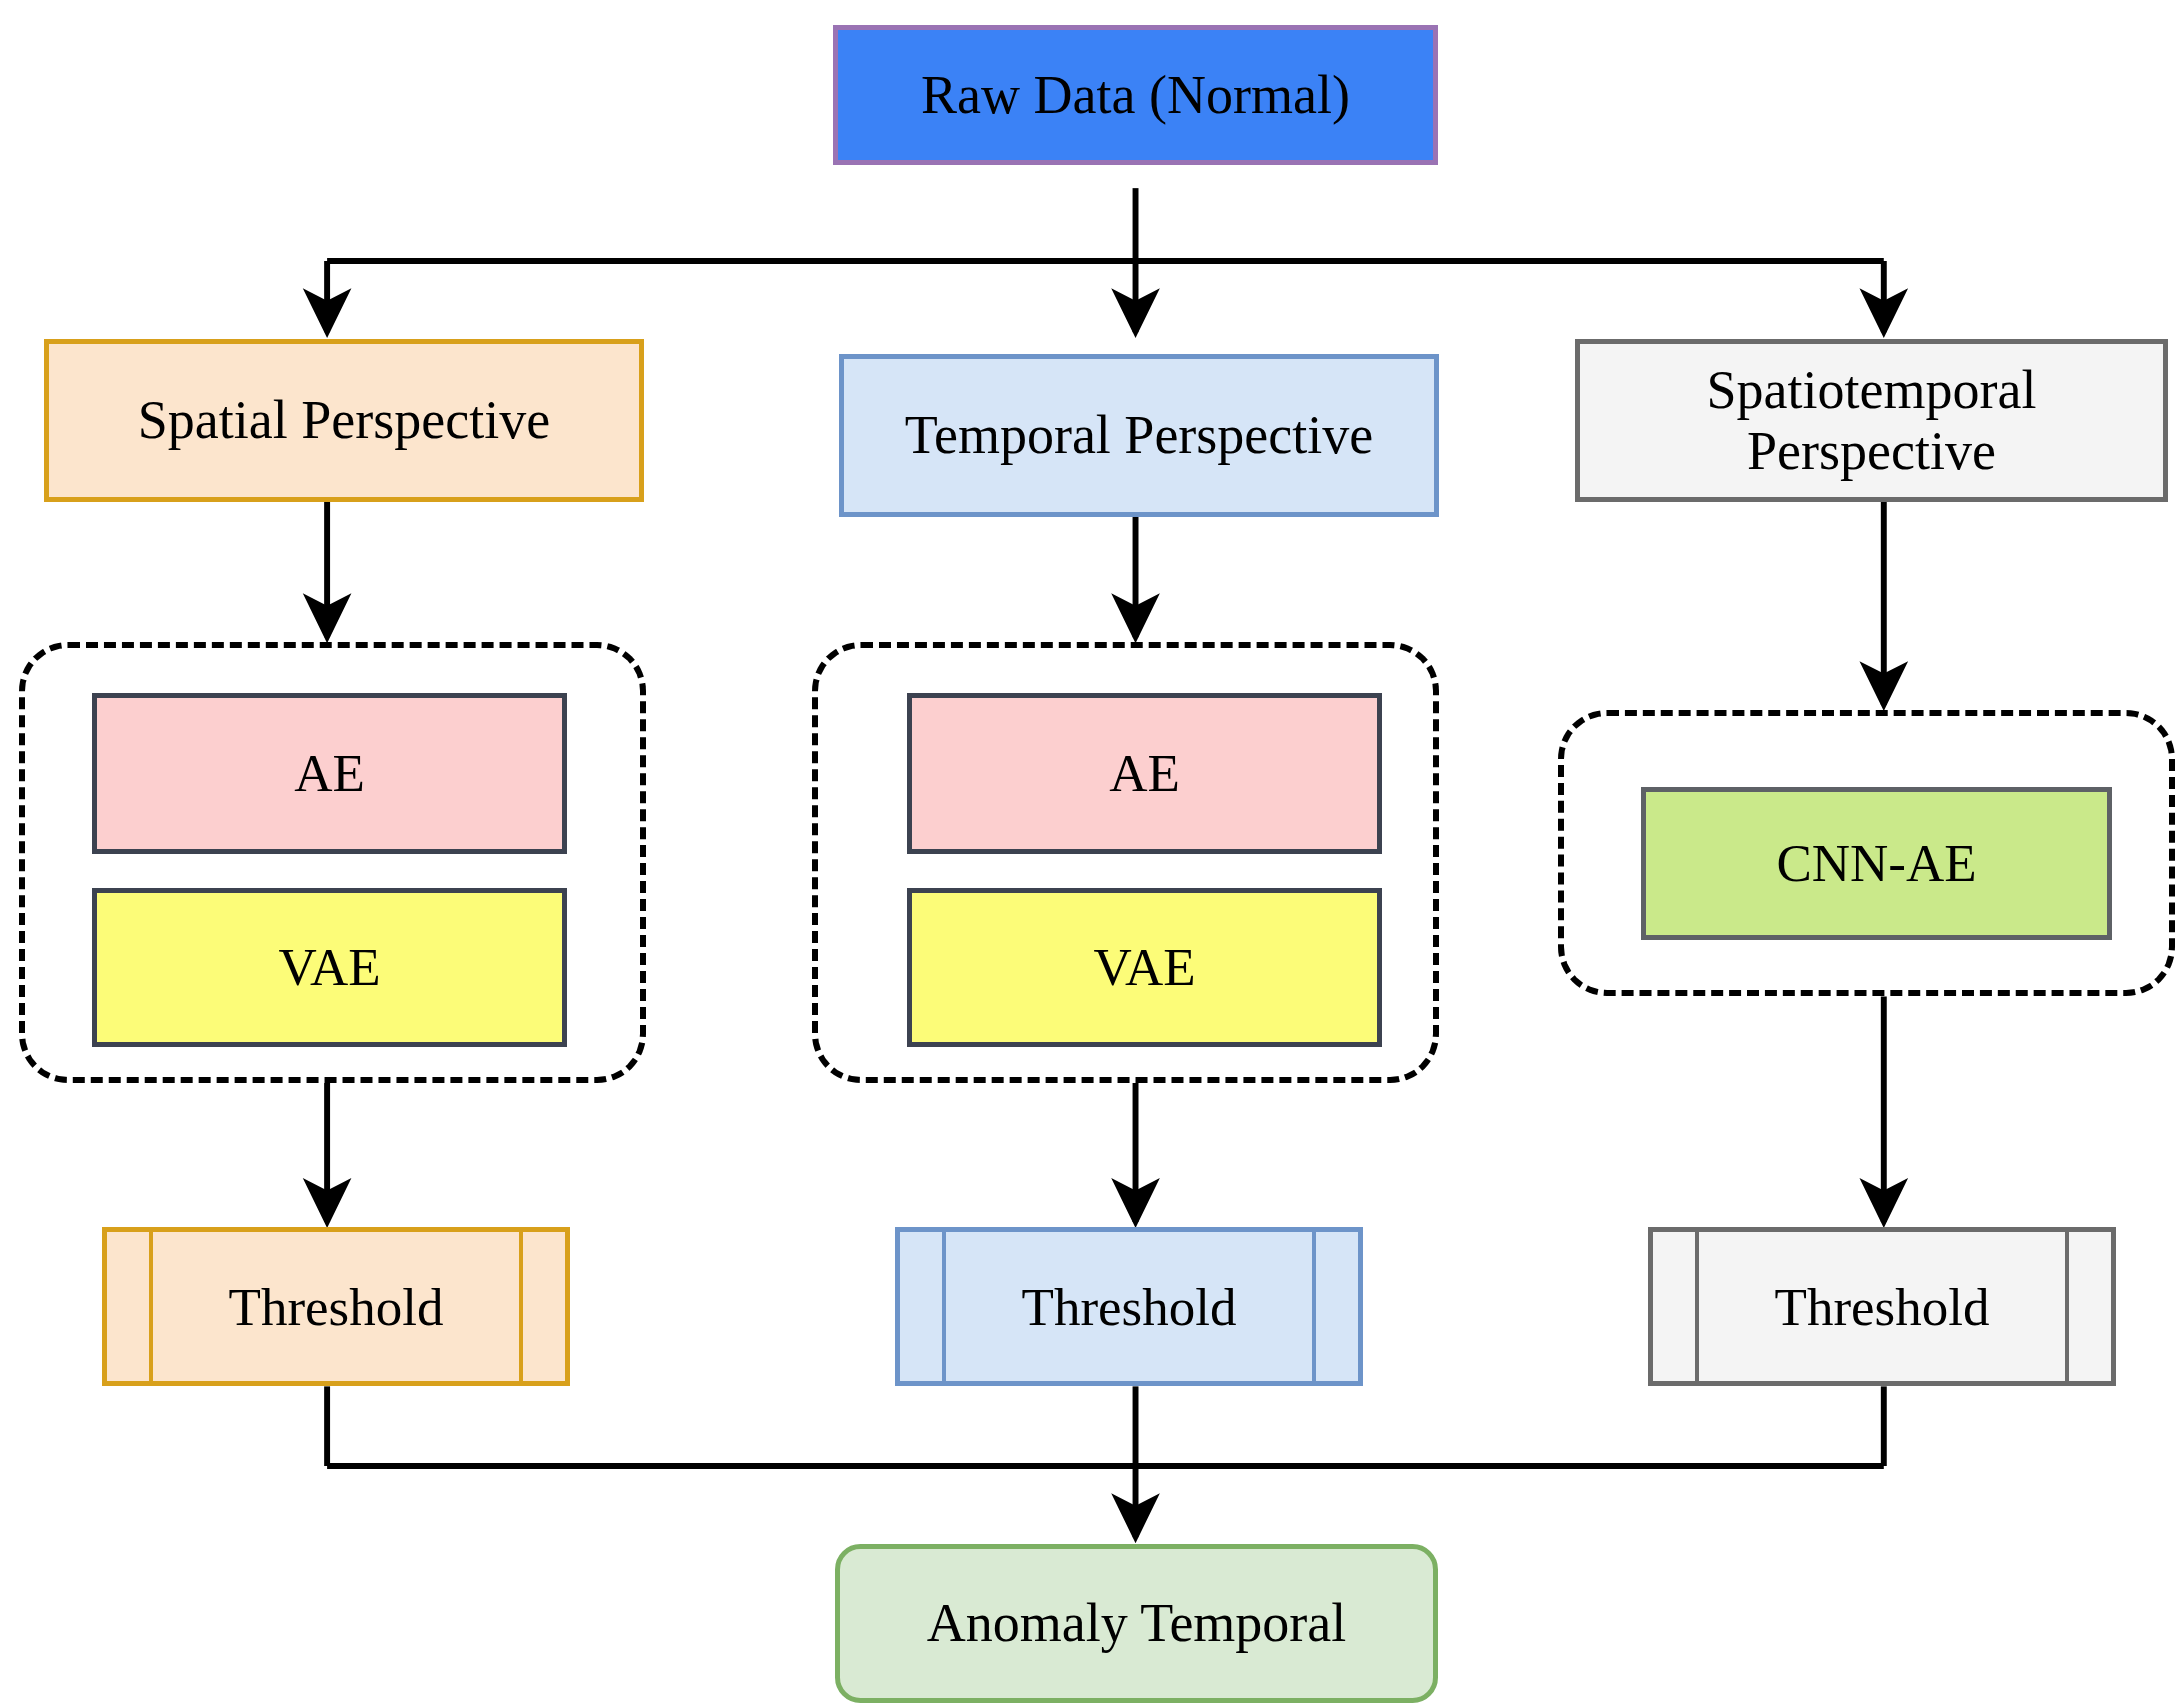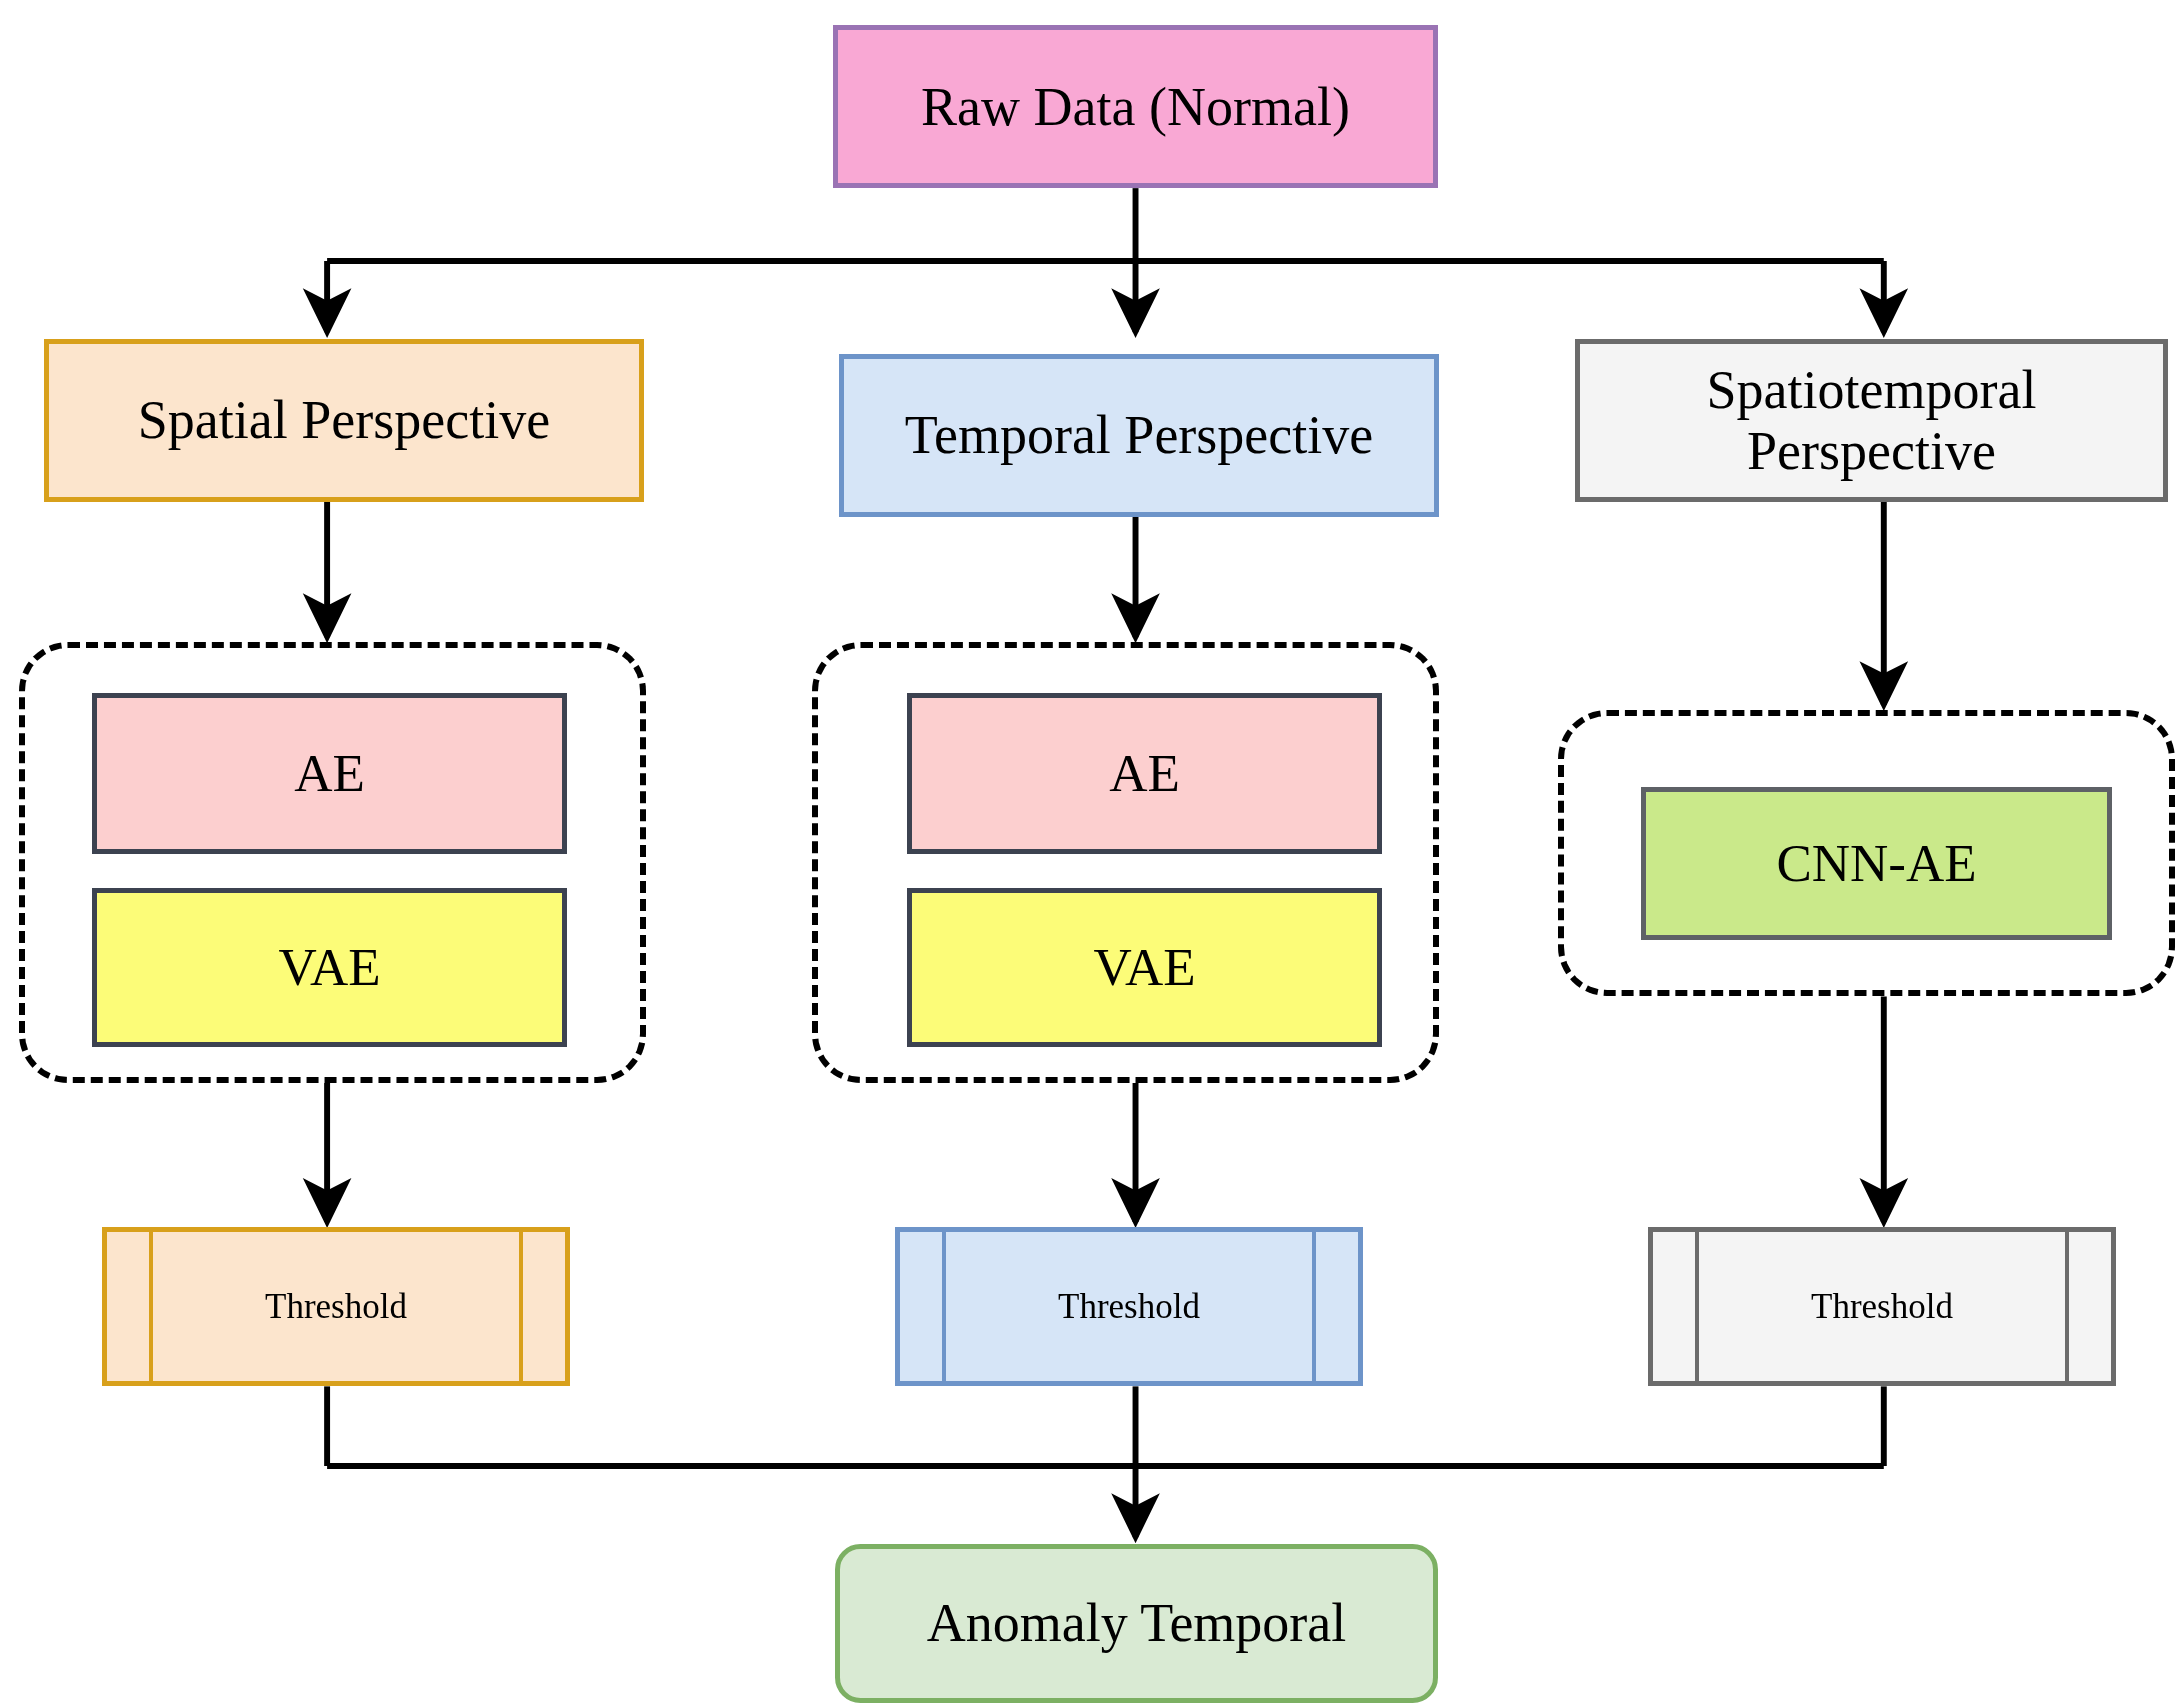--- a/index.html
+++ b/index.html
@@ -31,22 +31,22 @@
     align-items: center;
     justify-content: center;
     text-align: center;
     color: #000000;
     line-height: 1.12;
   }
 
   
   .node-raw {
     left: 833px; top: 25.4px;
-    width: 605px; height: 163px;
-    background: #f9a8d4;
+    width: 605px; height: 140px;
+    background: #3b82f6;
     border: 5.1px solid #9a73b4;
     font-size: 54px;
   }
 
   
   .node-persp {
     font-size: 54px;
   }
   .node-persp-spatial {
     left: 44px; top: 339px;
@@ -101,21 +101,21 @@
   }
   .node-ae-spatial  { left: 92px;  top: 693px; }
   .node-vae-spatial { left: 92px;  top: 888px; }
   .node-ae-temporal { left: 907px; top: 693px; }
   .node-vae-temporal{ left: 907px; top: 888px; }
   .node-cnnae-st    { left: 1641px; top: 787px; }
 
   
   .node-threshold {
     height: 159px;
-    font-size: 35px;
+    font-size: 53px;
     position: absolute;
     box-sizing: border-box;
   }
   .node-threshold .bar {
     position: absolute;
     top: 0; bottom: 0;
     width: 4.2px;
   }
   .node-threshold .bar-left  { left: 42px; }
   .node-threshold .bar-right { right: 42px; }

